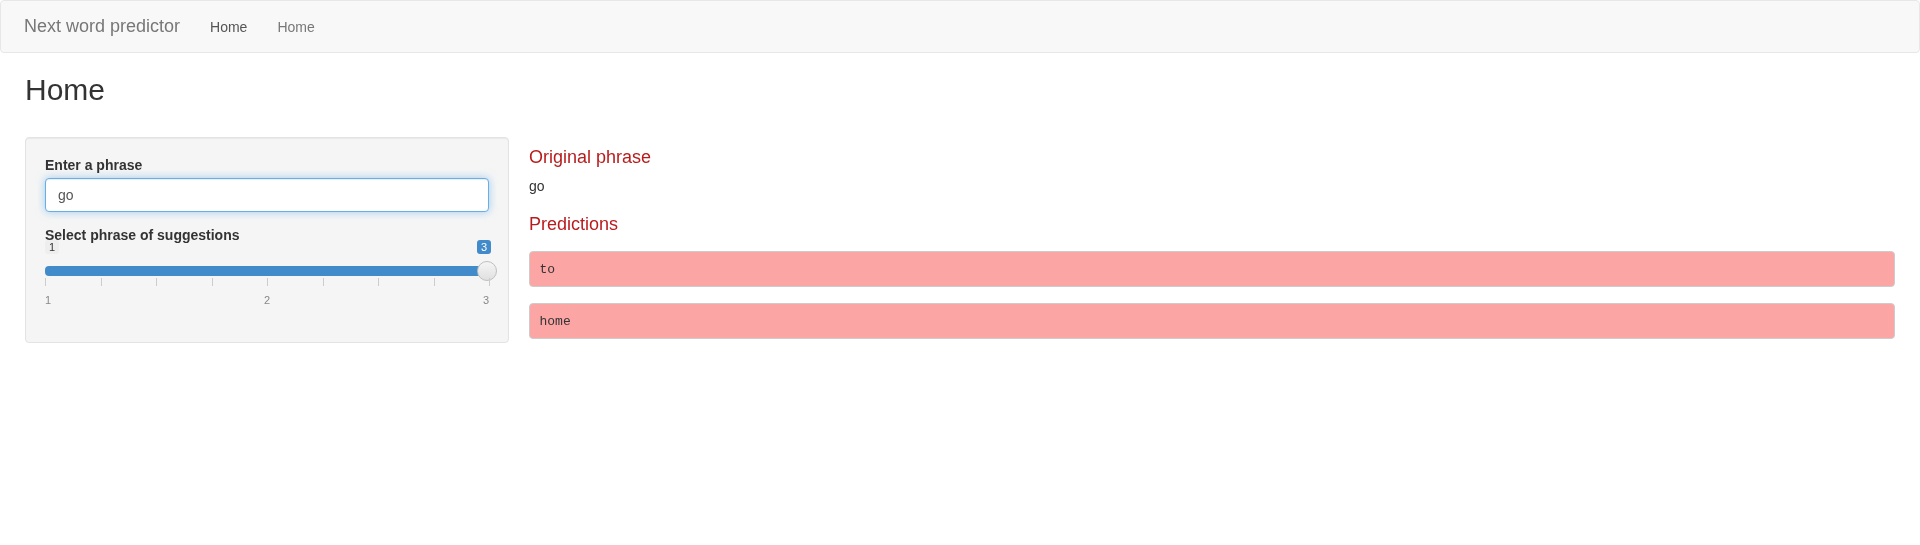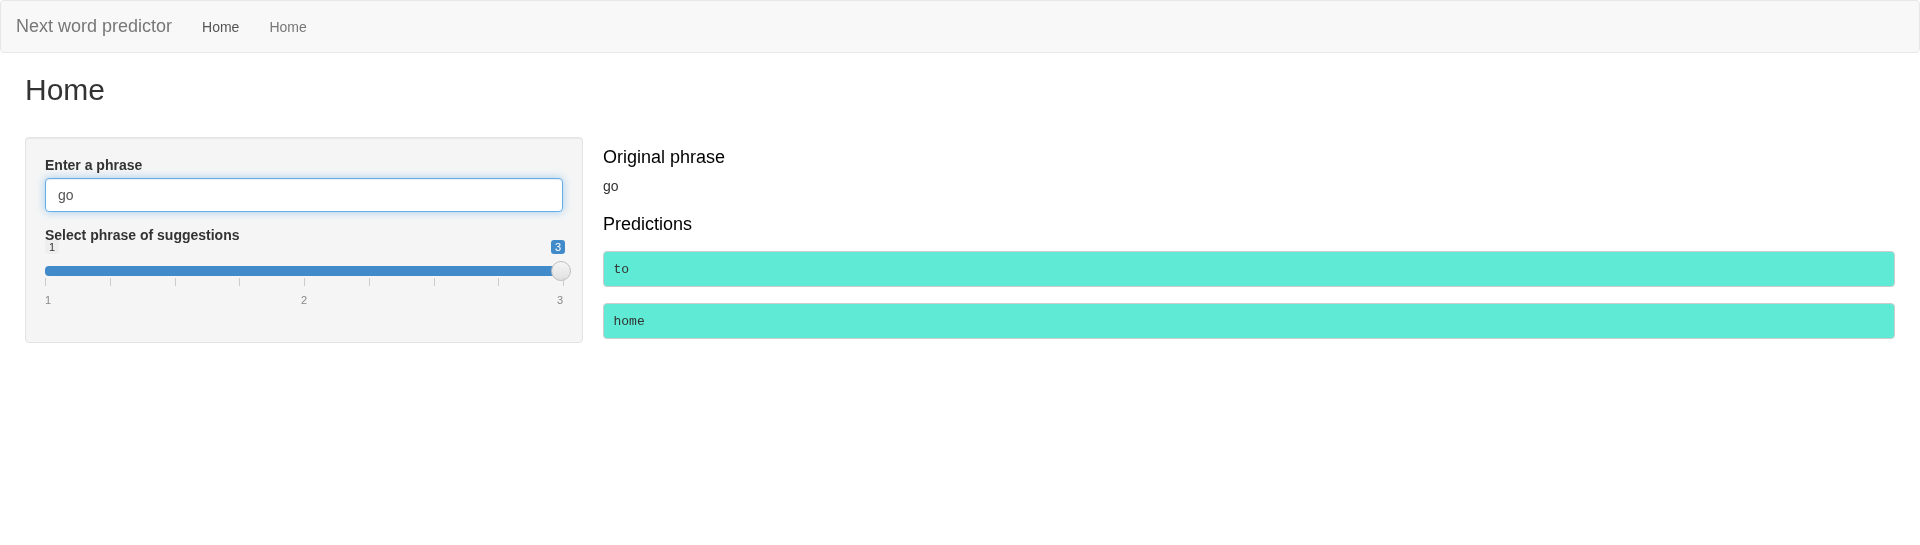--- a/index.html
+++ b/index.html
@@ -16,20 +16,21 @@
       min-height: 50px;
       padding: 0 15px;
       display: flex;
       align-items: center;
     }
     .navbar-brand {
       font-size: 18px;
       color: #777;
       padding: 15px 15px 15px 0;
       text-decoration: none;
+      margin-left: 8px;
     }
     .nav {
       display: flex;
       list-style: none;
     }
     .nav-item a {
       display: block;
       padding: 15px;
       color: #777;
       text-decoration: none;
@@ -44,32 +45,32 @@
       font-size: 30px;
       font-weight: 500;
       margin: 20px 0 10px 0;
       padding: 0 25px;
       color: #333;
     }
     h4 {
       font-size: 18px;
       font-weight: 500;
       margin: 10px 0;
-      color: #000000;
+      color: #b91c1c;
     }
     .well {
       background: #f5f5f5;
       border: 1px solid #e3e3e3;
       border-radius: 4px;
       padding: 19px;
       margin-bottom: 20px;
       box-shadow: inset 0 1px 1px rgba(0,0,0,0.05);
     }
     .sidebar {
-      width: 558px;
+      width: 484px;
       margin-right: 20px;
     }
     .main-panel {
       flex: 1;
     }
     label {
       display: block;
       margin-bottom: 5px;
       font-weight: 700;
       color: #333;
@@ -142,21 +143,21 @@
       color: #888;
       height: 14px;
     }
     .slider-labels span { position: absolute; }
     pre {
       display: block;
       padding: 9.5px;
       margin: 16px 0 10px;
       font-size: 13px;
       color: #333;
-      background: #5eead4;
+      background: #fca5a5;
       border: 1px solid #ccc;
       border-radius: 4px;
       font-family: Menlo, Monaco, Consolas, "Courier New", monospace;
       white-space: pre-wrap;
     }
     .origin-text { margin: 0 0 20px 0; color: #333; }
   </style>
 </head>
 <body>
 

